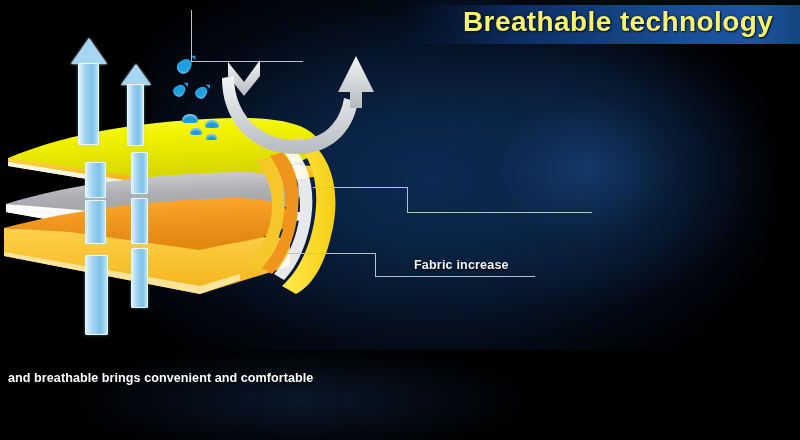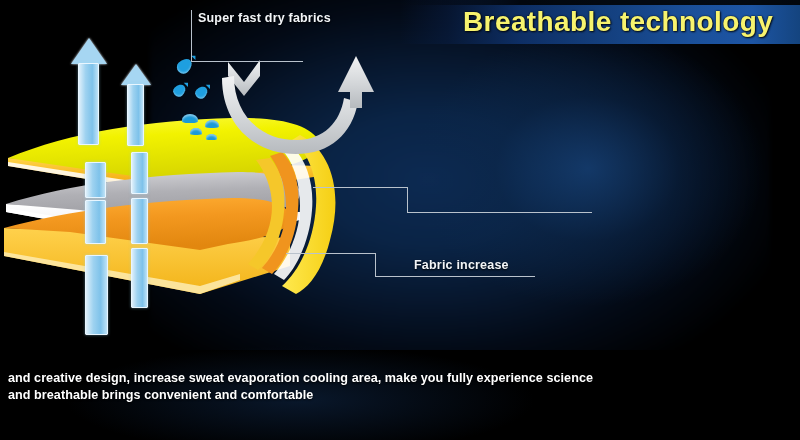--- a/index.html
+++ b/index.html
@@ -314,21 +314,19 @@
   <div class="conn conn-h c1-h"></div>
 
   <div class="conn conn-h c2-h1"></div>
   <div class="conn conn-v c2-v"></div>
   <div class="conn conn-h c2-h2"></div>
 
   <div class="conn conn-h c3-h1"></div>
   <div class="conn conn-v c3-v"></div>
   <div class="conn conn-h c3-h2"></div>
 
-  <div class="label lbl-dry">Super fast dry fabrics</div>
   <div class="label lbl-fabric">Fabric increase</div>
 
   <div class="para">
-    <span>and creative design, increase sweat evaporation cooling area, make you fully experience science</span>
     <span>and breathable brings convenient and comfortable</span>
   </div>
 
 </div>
 
 </body></html>

